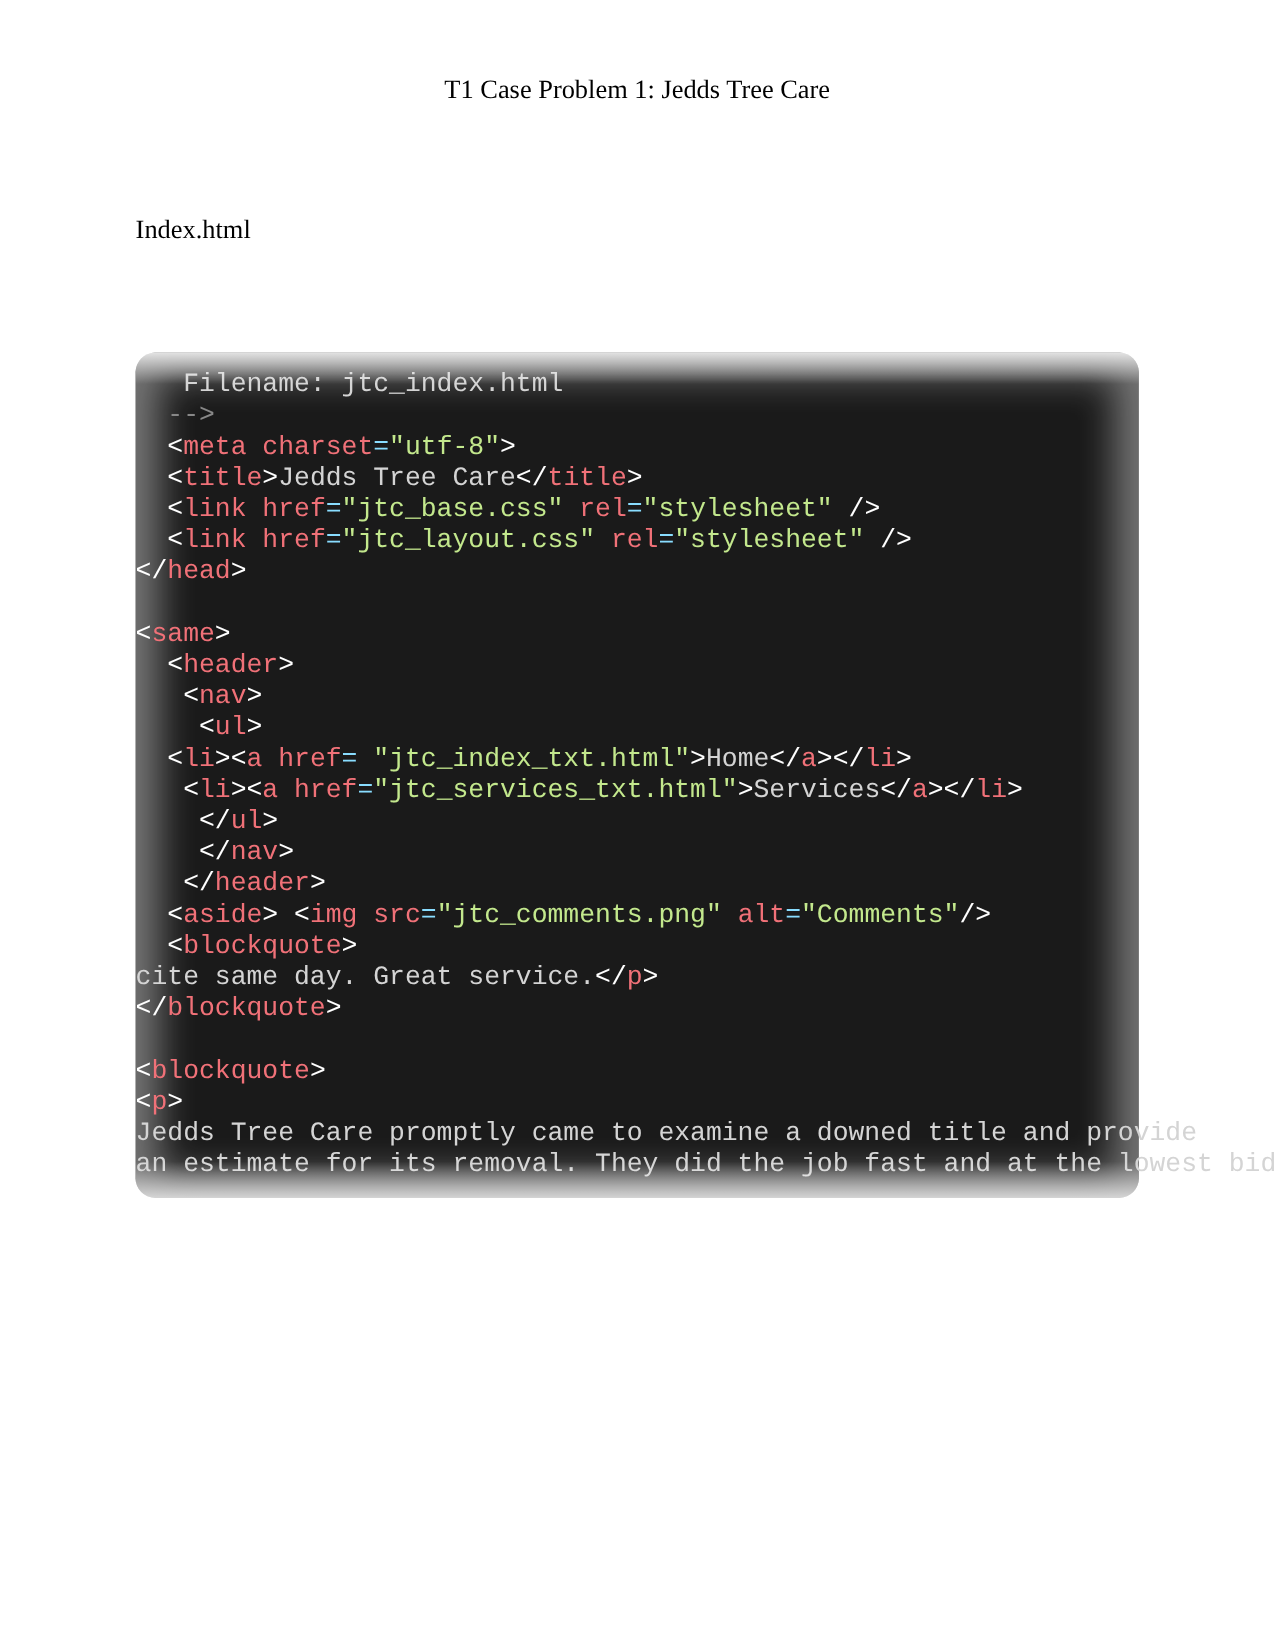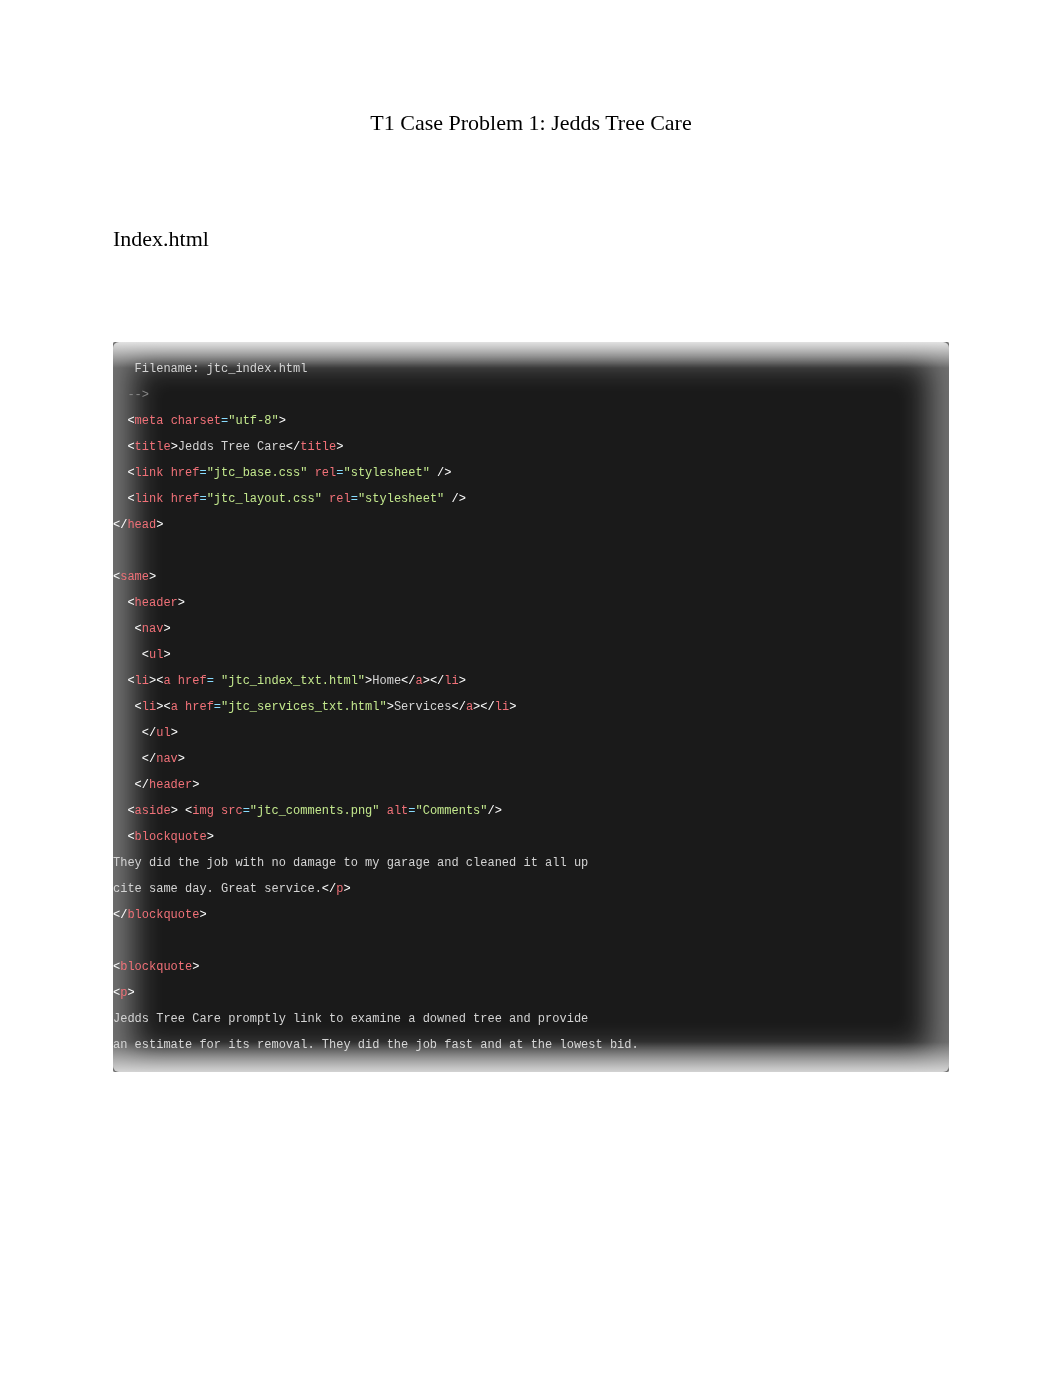--- a/index.html
+++ b/index.html
@@ -6,39 +6,39 @@
       margin: 0;
       padding: 0;
       background: #ffffff;
       font-family: Georgia, 'Times New Roman', serif;
       width: 1062px;
     }
     .page-title {
       text-align: center;
       font-size: 22px;
       color: #000;
-      margin-top: 110px;
+      margin-top: 62px;
       margin-bottom: 90px;
       font-family: Georgia, 'Times New Roman', serif;
     }
     .section-label {
       font-size: 22px;
       color: #000;
       margin-left: 113px;
       margin-bottom: 90px;
       font-family: Georgia, 'Times New Roman', serif;
     }
     .code-block {
       margin-left: 113px;
       margin-right: 113px;
       background: #1a1a1a;
-      border-radius: 2px;
+      border-radius: 16px;
       padding: 14px 0 14px 0;
       font-family: 'Consolas', 'Monaco', 'Courier New', monospace;
-      font-size: 12px;
+      font-size: 22px;
       line-height: 26px;
       color: #d4d4d4;
       position: relative;
       box-shadow: 0 0 30px 20px rgba(255,255,255,0.4) inset, 0 0 0 rgba(0,0,0,0);
     }
     .code-block::before {
       content: '';
       position: absolute;
       top: 0; left: 0; right: 0;
       height: 26px;
@@ -86,21 +86,20 @@
     <div class="code-line"><span class="t-white">  &lt;</span><span class="t-tag">header</span><span class="t-white">&gt;</span></div>
     <div class="code-line"><span class="t-white">   &lt;</span><span class="t-tag">nav</span><span class="t-white">&gt;</span></div>
     <div class="code-line"><span class="t-white">    &lt;</span><span class="t-tag">ul</span><span class="t-white">&gt;</span></div>
     <div class="code-line"><span class="t-white">  &lt;</span><span class="t-tag">li</span><span class="t-white">&gt;&lt;</span><span class="t-tag">a</span><span class="t-white"> </span><span class="t-tag">href</span><span class="t-punct">= </span><span class="t-str">"jtc_index_txt.html"</span><span class="t-white">&gt;</span><span class="t-text">Home</span><span class="t-white">&lt;/</span><span class="t-tag">a</span><span class="t-white">&gt;&lt;/</span><span class="t-tag">li</span><span class="t-white">&gt;</span></div>
     <div class="code-line"><span class="t-white">   &lt;</span><span class="t-tag">li</span><span class="t-white">&gt;&lt;</span><span class="t-tag">a</span><span class="t-white"> </span><span class="t-tag">href</span><span class="t-punct">=</span><span class="t-str">"jtc_services_txt.html"</span><span class="t-white">&gt;</span><span class="t-text">Services</span><span class="t-white">&lt;/</span><span class="t-tag">a</span><span class="t-white">&gt;&lt;/</span><span class="t-tag">li</span><span class="t-white">&gt;</span></div>
     <div class="code-line"><span class="t-white">    &lt;/</span><span class="t-tag">ul</span><span class="t-white">&gt;</span></div>
     <div class="code-line"><span class="t-white">    &lt;/</span><span class="t-tag">nav</span><span class="t-white">&gt;</span></div>
     <div class="code-line"><span class="t-white">   &lt;/</span><span class="t-tag">header</span><span class="t-white">&gt;</span></div>
     <div class="code-line"><span class="t-white">  &lt;</span><span class="t-tag">aside</span><span class="t-white">&gt; &lt;</span><span class="t-tag">img</span><span class="t-white"> </span><span class="t-tag">src</span><span class="t-punct">=</span><span class="t-str">"jtc_comments.png"</span><span class="t-white"> </span><span class="t-tag">alt</span><span class="t-punct">=</span><span class="t-str">"Comments"</span><span class="t-white">/&gt;</span></div>
     <div class="code-line"><span class="t-white">  &lt;</span><span class="t-tag">blockquote</span><span class="t-white">&gt;</span></div>
-    <div class="code-line"><span class="t-text">They did the job with no damage to my garage and cleaned it all up</span></div>
     <div class="code-line"><span class="t-text">cite same day. Great service.</span><span class="t-white">&lt;/</span><span class="t-tag">p</span><span class="t-white">&gt;</span></div>
     <div class="code-line"><span class="t-white">&lt;/</span><span class="t-tag">blockquote</span><span class="t-white">&gt;</span></div>
     <div class="code-line">&nbsp;</div>
     <div class="code-line"><span class="t-white">&lt;</span><span class="t-tag">blockquote</span><span class="t-white">&gt;</span></div>
     <div class="code-line"><span class="t-white">&lt;</span><span class="t-tag">p</span><span class="t-white">&gt;</span></div>
-    <div class="code-line"><span class="t-text">Jedds Tree Care promptly link to examine a downed tree and provide</span></div>
+    <div class="code-line"><span class="t-text">Jedds Tree Care promptly came to examine a downed title and provide</span></div>
     <div class="code-line"><span class="t-text">an estimate for its removal. They did the job fast and at the lowest bid.</span></div>
   </div>
 
 </body></html>

